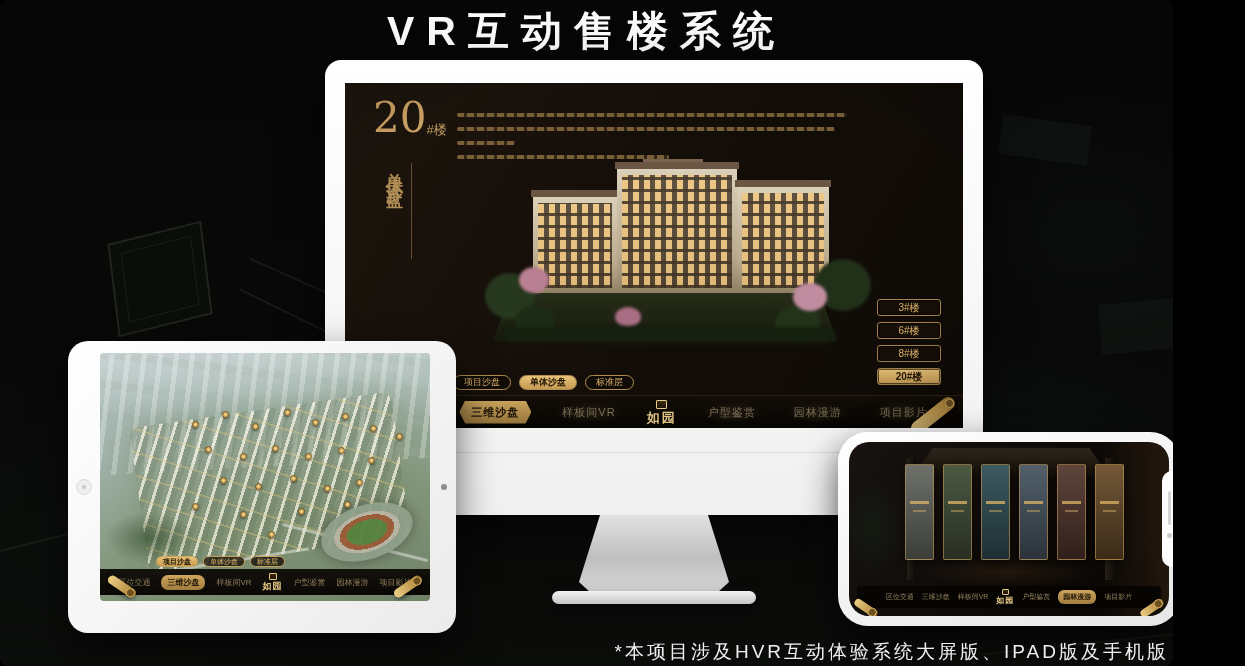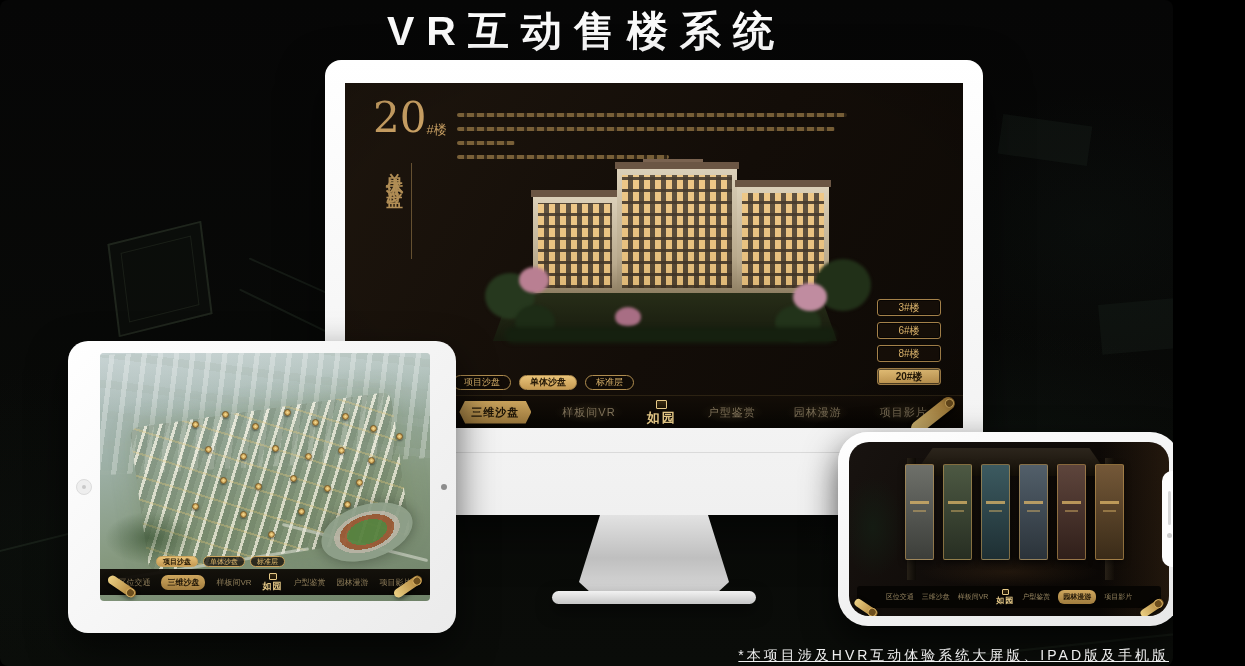--- a/index.html
+++ b/index.html
@@ -197,21 +197,21 @@
   .p-scroll-l { left:4px; bottom:4px; width:26px; height:8px; transform:rotate(34deg); }
   .p-scroll-r { right:4px; bottom:4px; width:26px; height:8px; transform:rotate(-34deg); }
   .ph-notch { position:absolute; right:0; top:39px; width:18px; height:96px;
     background:#fdfdfd; border-radius:10px 0 0 10px; }
   .ph-notch .slit { position:absolute; left:6px; top:20px; width:3px; height:34px;
     border-radius:2px; background:#d6d6d6; }
   .ph-notch .ncam { position:absolute; left:5px; top:62px; width:5px; height:5px;
     border-radius:50%; background:#cccccc; }
 
   .footnote { position:absolute; right:4px; bottom:1px; color:#efefef;
-    font-size:14px; letter-spacing:3px;text-decoration:underline; }
+    font-size:19px; letter-spacing:3px; }
 </style>
 </head>
 <body>
 
 <div class="stage">
 
   <div class="bg-plaque"></div>
   <div class="bg-road r1"></div>
   <div class="bg-road r2"></div>
   <div class="bg-road r3"></div>

